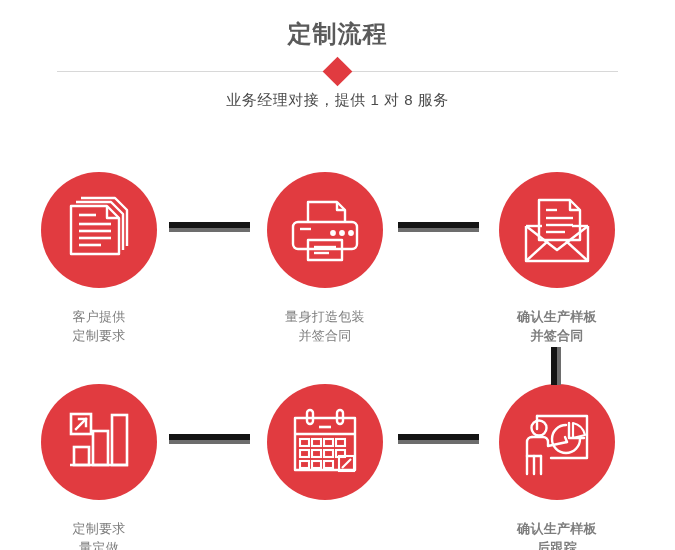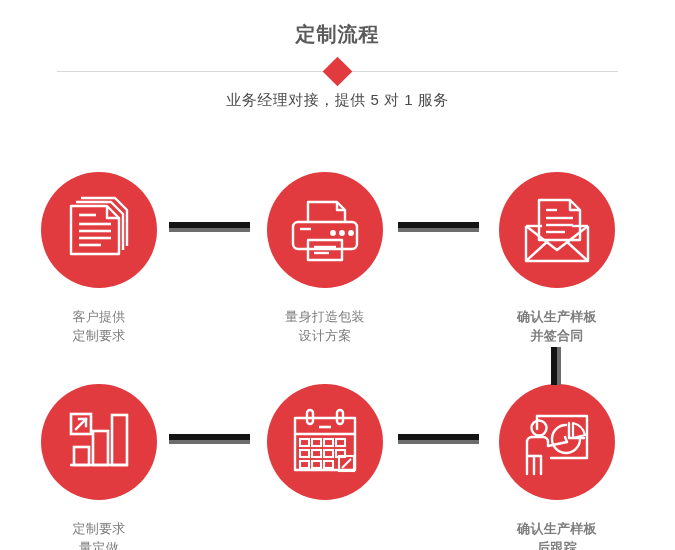--- a/index.html
+++ b/index.html
@@ -22,21 +22,21 @@
     left: 0;
     width: 675px;
     height: 132px;
   }
   .page-title {
     position: absolute;
     top: 17px;
     left: 0;
     width: 675px;
     text-align: center;
-    font-size: 20px;
+    font-size: 24px;
     font-weight: bold;
     color: #5a5a5a;
     letter-spacing: 1px;
     line-height: 34px;
   }
   .divider {
     position: absolute;
     top: 71px;
     left: 57px;
     width: 561px;
@@ -150,21 +150,21 @@
     background: #6d6d6d;
   }
 </style>
 </head>
 <body>
 
 <div class="header">
   <div class="page-title">定制流程</div>
   <div class="divider"></div>
   <div class="diamond"></div>
-  <div class="subtitle">业务经理对接，提供 5 对 1 服务</div>
+  <div class="subtitle">业务经理对接，提供 1 对 8 服务</div>
 </div>
 
 <div class="flow">
 
   <div class="step step-col-0 step-row-0">
     <div class="circle">
       <svg width="72" height="72" viewBox="0 0 72 72">
         <g fill="none" stroke="#ffffff" stroke-width="2.4" stroke-linejoin="round">
           <path d="M8 12 H44 L56 24 V60 H8 Z"></path>
           <path d="M13 8 H48 L60 20 V56"></path>
@@ -199,21 +199,21 @@
           <line x1="25" y1="59" x2="40" y2="59"></line>
         </g>
         <g fill="#ffffff">
           <circle cx="44" cy="39" r="2.9"></circle>
           <circle cx="53" cy="39" r="2.9"></circle>
           <circle cx="62" cy="39" r="2.9"></circle>
         </g>
       </svg>
     </div>
     <div class="step-label">量身打造包装
-设计方案</div>
+并签合同</div>
   </div>
 
   <div class="step step-col-2 step-row-0">
     <div class="circle">
       <svg width="74" height="74" viewBox="0 0 74 74">
         <g fill="none" stroke="#ffffff" stroke-width="2.4" stroke-linejoin="round">
           <path d="M19 7 H50 L60 17 V47 H19 Z"></path>
           <path d="M50 7 V17 H60"></path>
         </g>
         <g stroke="#ffffff" stroke-width="2.4" stroke-linecap="butt">

